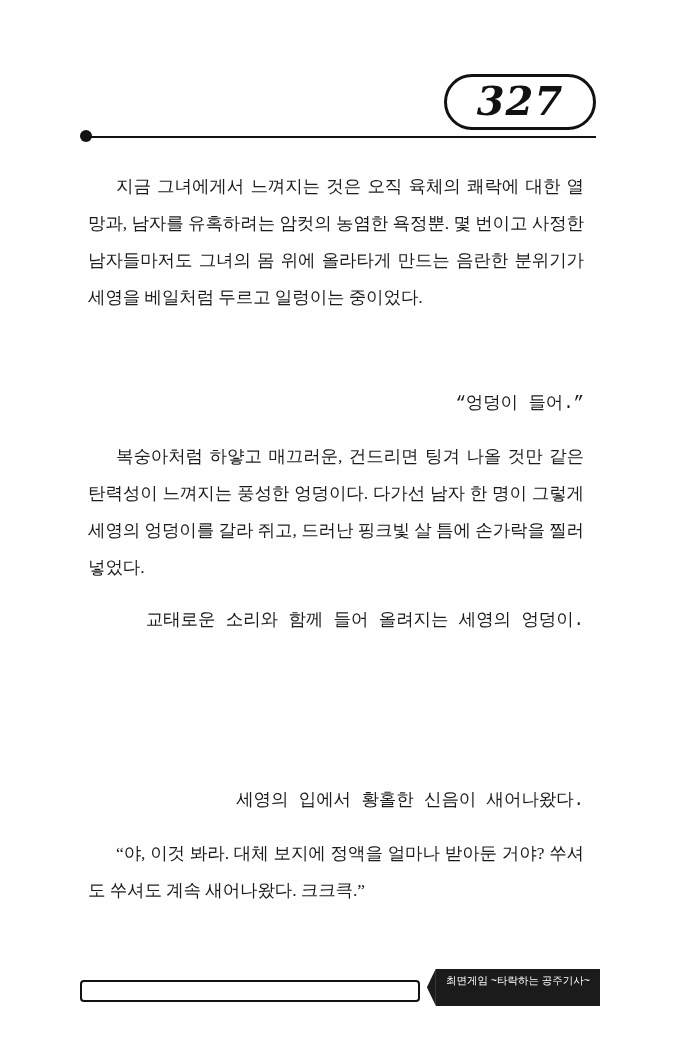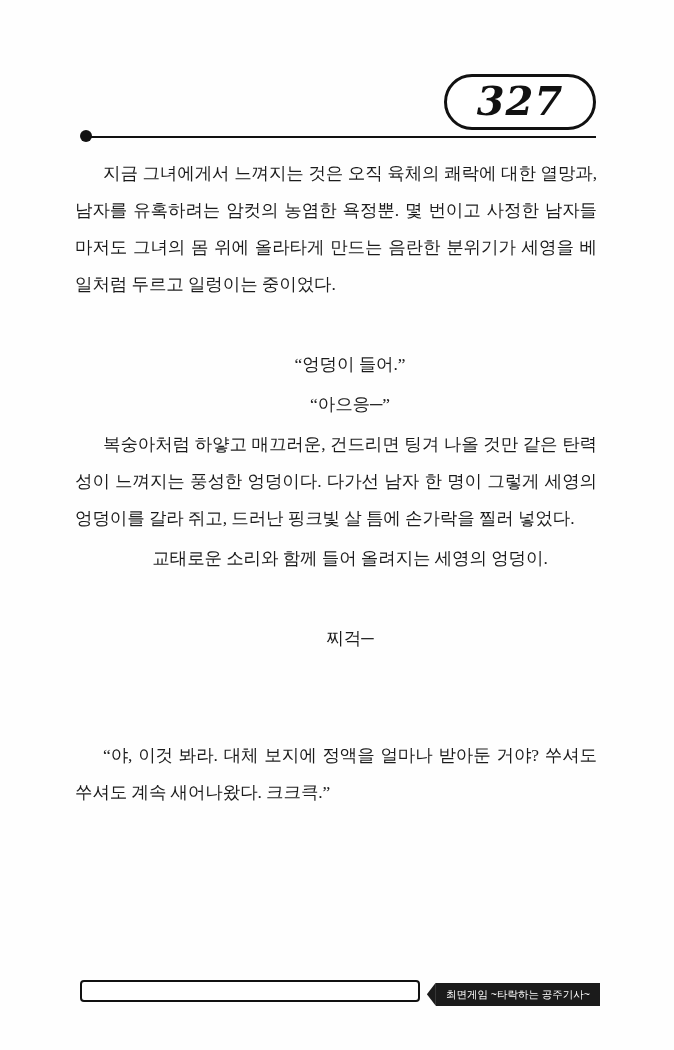--- a/index.html
+++ b/index.html
@@ -71,27 +71,27 @@
     position: absolute;
     top: 152px;
     left: 72px;
     width: 528px;
     font-size: 17.5px;
     line-height: 37px;
     color: #1b1b1b;
     letter-spacing: -0.1px;
   }
   .para {
-    margin: 3px;
+    margin: 16px;
     text-align: justify;
     text-justify: inter-character;
   }
   .para.indent { text-indent: 1.6em; }
   .spacer-line { height: 37px; }
-  .nojust { text-align: center; }
+  .nojust { text-align: right; font-family: Liberation Mono, monospace; }
 
   .u-line {
     text-decoration: underline;
     text-underline-offset: 3px;
     text-decoration-thickness: 1px;
   }
 
   
   .footer-bar {
     position: absolute;
@@ -106,21 +106,21 @@
   }
   .footer-ribbon {
     position: absolute;
     bottom: 44px;
     right: 74px;
     background: #1b1b1b;
     color: #fff;
     font-family: "Liberation Sans", sans-serif;
     font-size: 10.5px;
     line-height: 1;
-    padding: 6px 10px 7px 10px;
+    padding: 6px 10px 21px 10px;
     letter-spacing: 0px;
     white-space: nowrap;
   }
   .footer-ribbon::before {
     content: "";
     position: absolute;
     left: -9px;
     top: 0;
     bottom: 0;
     width: 9px;
@@ -140,33 +140,32 @@
   <div class="header-rule"></div>
   <div class="header-dot"></div>
 
   <div class="body-text">
 
     <p class="para indent">지금 그녀에게서 느껴지는 것은 오직 육체의 쾌락에 대한 열망과, 남자를 유혹하려는 암컷의 농염한 욕정뿐. 몇 번이고 사정한 남자들마저도 그녀의 몸 위에 올라타게 만드는 음란한 분위기가 세영을 베일처럼 두르고 일렁이는 중이었다.</p>
 
     <div class="spacer-line"></div>
 
     <p class="para indent nojust">“엉덩이 들어.”</p>
-    <p class="para indent nojust">“아으응─”</p>
     <p class="para indent">복숭아처럼 하얗고 매끄러운, 건드리면 팅겨 나올 것만 같은 탄력성이 느껴지는 풍성한 엉덩이다. 다가선 남자 한 명이 그렇게 세영의 엉덩이를 갈라 쥐고, 드러난 핑크빛 살 틈에 손가락을 찔러 넣었다.</p>
     <p class="para indent nojust">교태로운 소리와 함께 들어 올려지는 세영의 엉덩이.</p>
-
-    <div class="spacer-line"></div>
-
-    <p class="para indent nojust">찌걱─</p>
 
     <div class="spacer-line"></div>
 
 
     <div class="spacer-line"></div>
 
+
+    <div class="spacer-line"></div>
+
+    <p class="para indent nojust">세영의 입에서 황홀한 신음이 새어나왔다.</p>
     <p class="para indent">“야, 이것 봐라. 대체 보지에 정액을 얼마나 받아둔 거야? 쑤셔도 쑤셔도 계속 새어나왔다. 크크큭.”</p>
 
   </div>
 
   <div class="footer-bar"></div>
   <div class="footer-ribbon">최면게임 ~타락하는 공주기사~</div>
 
 </div>
 
 </body></html>

